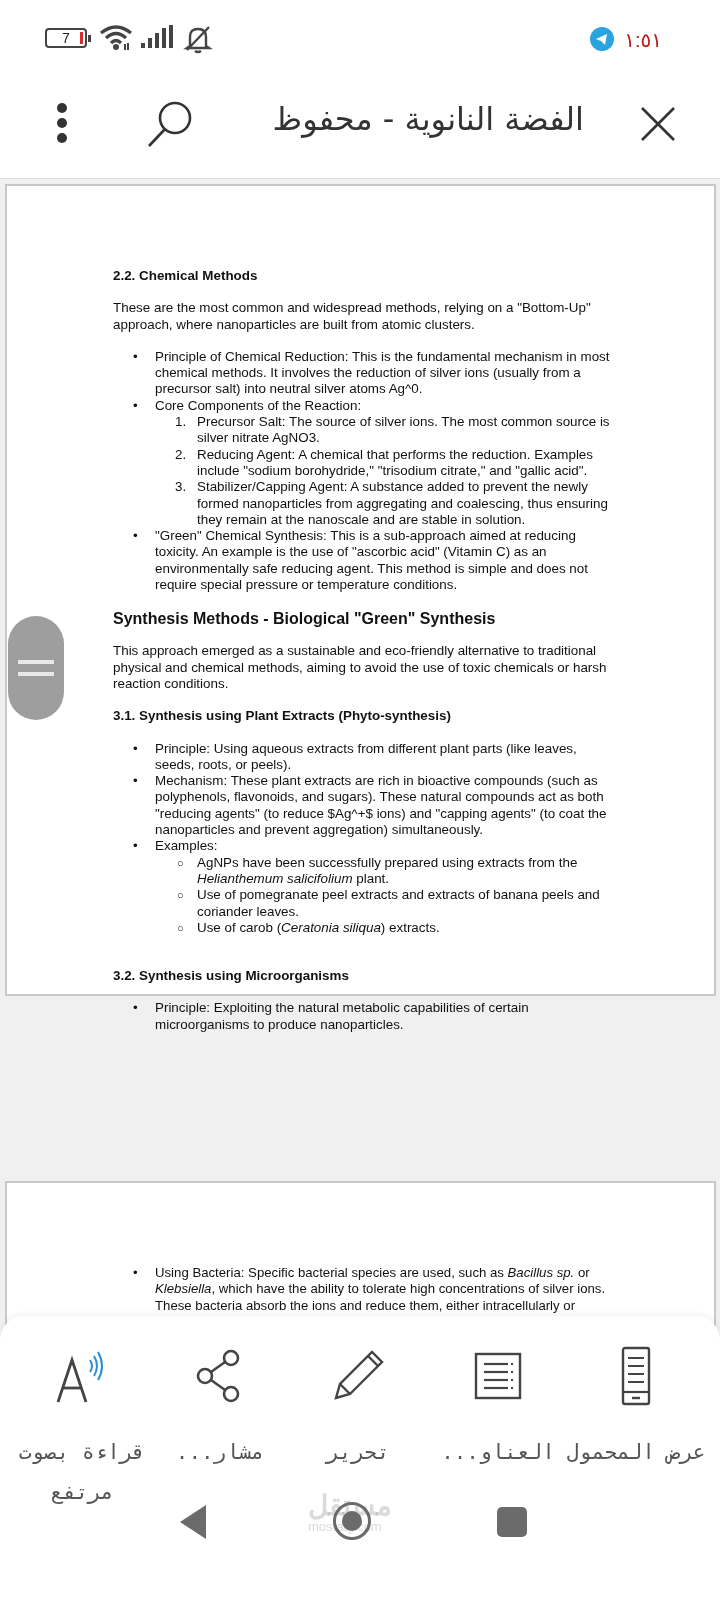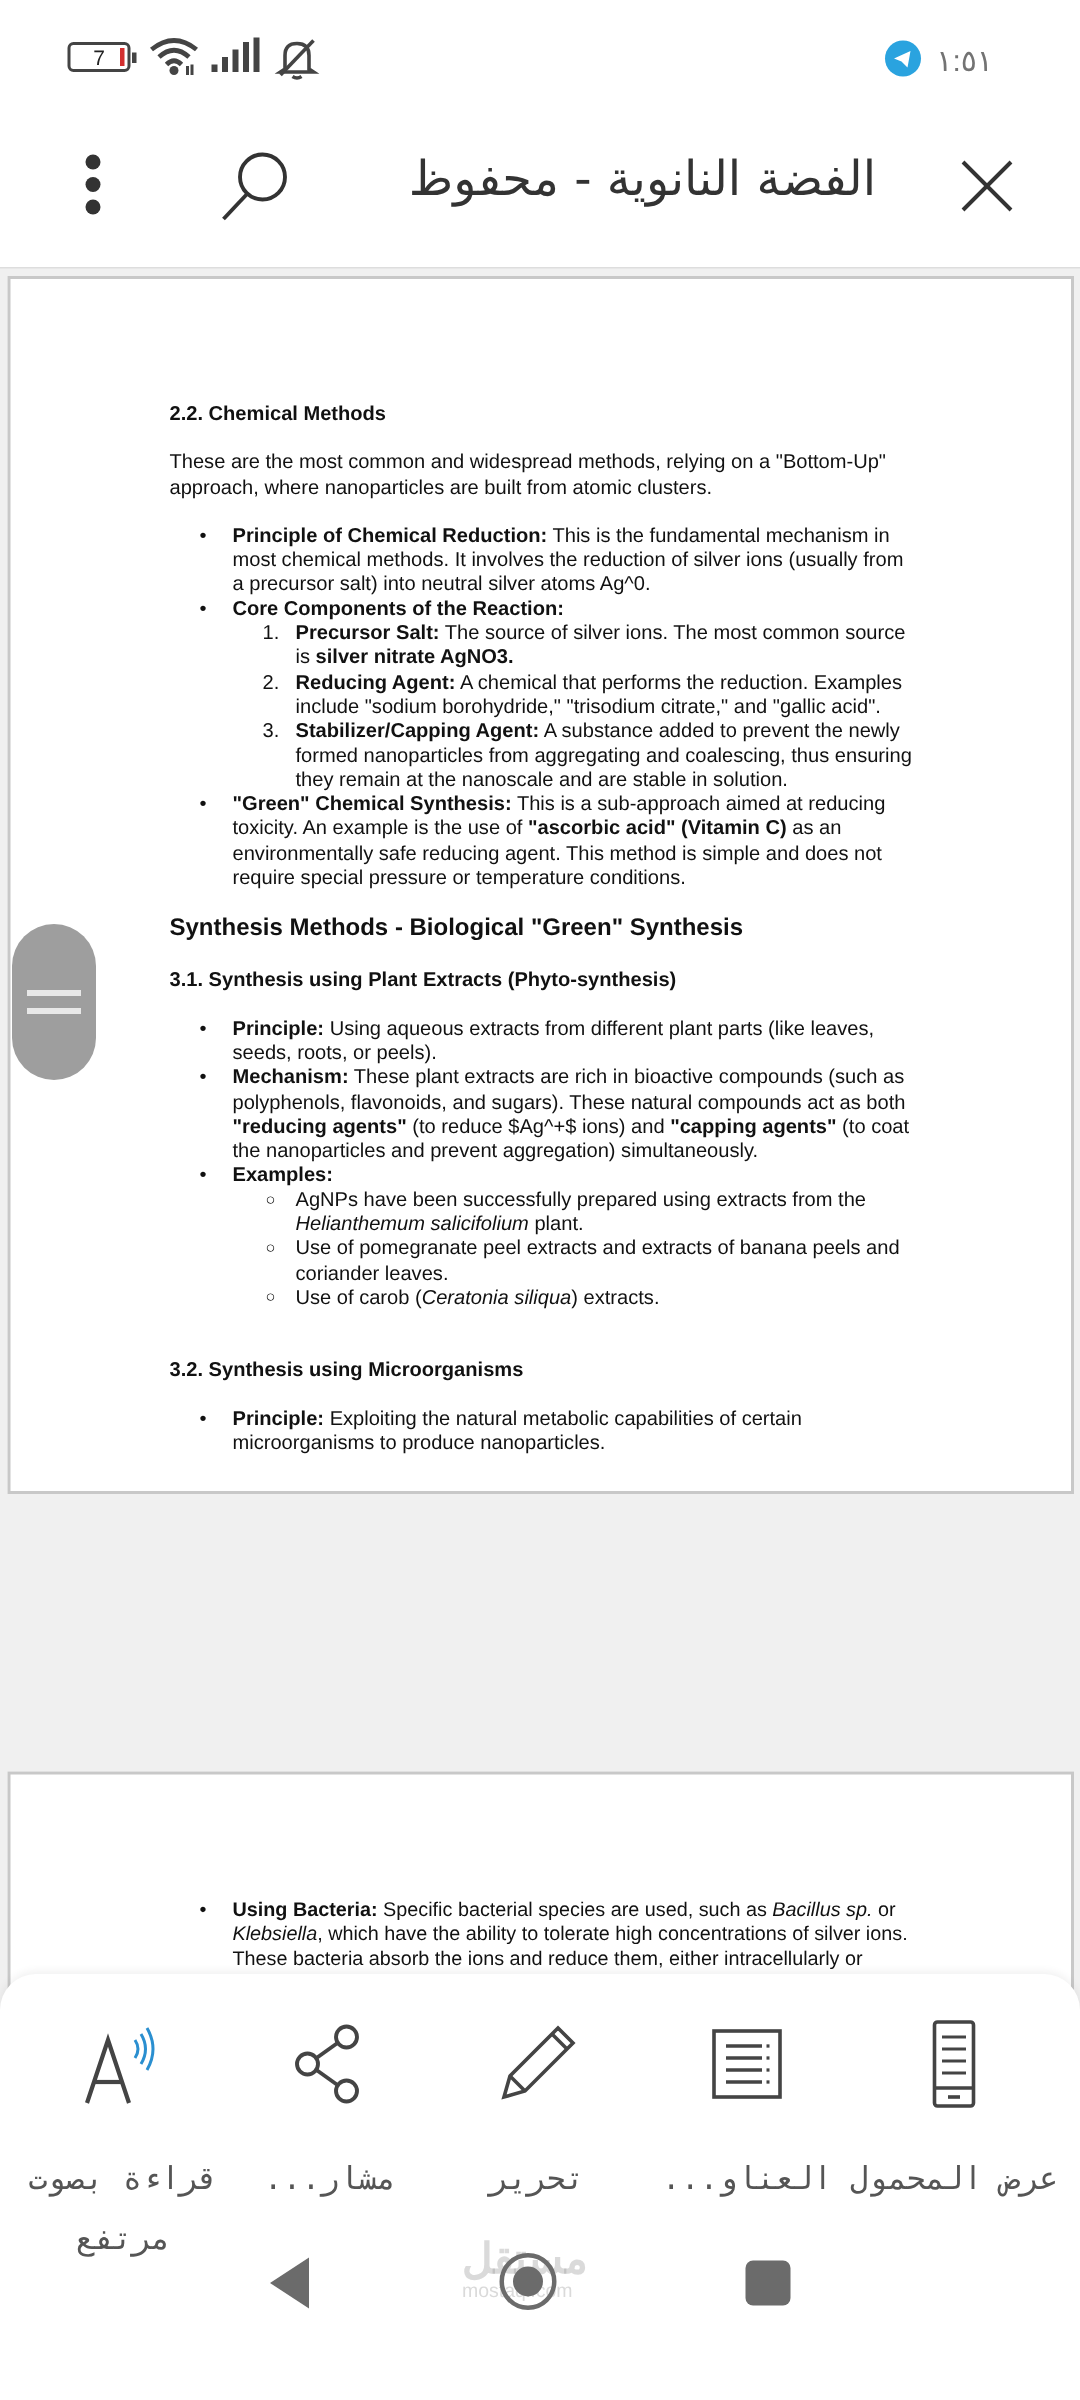--- a/index.html
+++ b/index.html
@@ -6,21 +6,21 @@
   html, body { width: 720px; height: 1600px; overflow: hidden; background: #ffffff; }
   body { position: relative; font-family: "Liberation Sans", sans-serif; color: #000; }
 
   
   .status-bar { position: absolute; top: 0; left: 0; width: 720px; height: 80px; background: #fff; }
   .battery { position: absolute; left: 45px; top: 28px; width: 42px; height: 20px; border: 2px solid #444; border-radius: 4px; }
   .battery .level { position: absolute; left: 0; top: 0; bottom: 0; right: 0; font-size: 14px; line-height: 16px; text-align: center; color: #222; }
   .battery .red { position: absolute; right: 2px; top: 2px; width: 3px; height: 12px; background: #d32f2f; }
   .battery .tip { position: absolute; right: -6px; top: 5px; width: 3px; height: 7px; background: #444; }
   .sb-icon { position: absolute; top: 24px; }
-  .time { position: absolute; right: 58px; top: 28px; font-size: 20px; color: #737373; }
+  .time { position: absolute; right: 58px; top: 28px; font-size: 20px; color: #b91c1c; }
   .tg { position: absolute; right: 106px; top: 27px; width: 24px; height: 24px; border-radius: 50%; background: #2aa3df; }
 
   
   .app-bar { position: absolute; top: 80px; left: 0; width: 720px; height: 98px; background: #fff; }
   .close-btn { position: absolute; right: 40px; top: 22px; width: 44px; height: 44px; cursor: pointer; }
   .doc-title { position: absolute; right: 136px; top: 20px; font-size: 32px; color: #333; font-family: "DejaVu Sans", sans-serif; direction: rtl; white-space: nowrap; }
   .search-btn { position: absolute; left: 145px; top: 18px; width: 52px; height: 52px; cursor: pointer; }
   .menu-btn { position: absolute; left: 52px; top: 20px; width: 20px; height: 48px; cursor: pointer; }
   .menu-btn i { display: block; width: 10px; height: 10px; background: #333; border-radius: 50%; margin: 3px auto 5px; }
 
@@ -32,21 +32,21 @@
   .content { position: absolute; left: 106px; width: 500px; font-size: 13.4px; line-height: 16.3px; color: #111; }
   .content p { margin: 0; }
   .h3 { font-weight: bold; font-size: 13.4px; }
   .h2 { font-weight: bold; font-size: 16px; line-height: 20px; }
   ul.bul, ol.num, ul.circ { margin: 0; padding: 0; list-style: none; }
   .li { position: relative; padding-left: 42px; }
   .li .mk { position: absolute; left: 20px; top: 0; }
   .li2 { position: relative; padding-left: 84px; }
   .li2 .mk2 { position: absolute; left: 62px; top: 0; }
   .li2 .mk3 { position: absolute; left: 64px; top: 0; font-size: 11px; }
-  b { font-weight: bold; }
+  b { font-weight: normal; }
   i.it { font-style: italic; }
 
   .scroll-handle { position: absolute; left: 8px; top: 616px; width: 56px; height: 104px; background: #9e9e9e; border-radius: 28px; cursor: grab; }
   .scroll-handle span { position: absolute; left: 10px; width: 36px; height: 4px; background: #e8e8e8; }
 
   
   .bottom-sheet { position: absolute; left: 0; top: 1316px; width: 720px; height: 284px; background: #fff; border-radius: 24px 24px 0 0; box-shadow: 0 -2px 6px rgba(0,0,0,0.06); }
   .action { position: absolute; top: 30px; width: 140px; text-align: center; cursor: pointer; }
   .action .ic { width: 60px; height: 60px; margin: 0 auto; }
   .action .lbl { display: block; margin-top: 24px; font-size: 21px; line-height: 40px; color: #555; font-family: Liberation Mono, monospace; direction: rtl; }
@@ -123,20 +123,21 @@
         <li class="li"><span class="mk">•</span><b>Core Components of the Reaction:</b>
           <ol class="num">
             <li class="li2" style="margin-left:-42px"><span class="mk2">1.</span><b>Precursor Salt:</b><span> The source of silver ions. The most common source is </span><b>silver nitrate AgNO3.</b></li>
             <li class="li2" style="margin-left:-42px"><span class="mk2">2.</span><b>Reducing Agent:</b><span> A chemical that performs the reduction. Examples include "sodium borohydride," "trisodium citrate," and "gallic acid".</span></li>
             <li class="li2" style="margin-left:-42px"><span class="mk2">3.</span><b>Stabilizer/Capping Agent:</b><span> A substance added to prevent the newly formed nanoparticles from aggregating and coalescing, thus ensuring they remain at the nanoscale and are stable in solution.</span></li>
           </ol>
         </li>
         <li class="li"><span class="mk">•</span><b>"Green" Chemical Synthesis:</b><span> This is a sub-approach aimed at reducing toxicity. An example is the use of </span><b>"ascorbic acid" (Vitamin C)</b><span> as an environmentally safe reducing agent. This method is simple and does not require special pressure or temperature conditions.</span></li>
       </ul>
       <p class="h2" style="margin-top:16px">Synthesis Methods - Biological "Green" Synthesis</p>
+      <p style="margin-top:14px">This approach emerged as a sustainable and eco-friendly alternative to traditional physical and chemical methods, aiming to avoid the use of toxic chemicals or harsh reaction conditions.</p>
       <p class="h3" style="margin-top:16px">3.1. Synthesis using Plant Extracts (Phyto-synthesis)</p>
       <ul class="bul" style="margin-top:16px">
         <li class="li"><span class="mk">•</span><b>Principle:</b><span> Using aqueous extracts from different plant parts (like leaves, seeds, roots, or peels).</span></li>
         <li class="li"><span class="mk">•</span><b>Mechanism:</b><span> These plant extracts are rich in bioactive compounds (such as polyphenols, flavonoids, and sugars). These natural compounds act as both </span><b>"reducing agents"</b><span> (to reduce $Ag^+$ ions) and </span><b>"capping agents"</b><span> (to coat the nanoparticles and prevent aggregation) simultaneously.</span></li>
         <li class="li"><span class="mk">•</span><b>Examples:</b>
           <ul class="circ">
             <li class="li2" style="margin-left:-42px"><span class="mk3">○</span><span>AgNPs have been successfully prepared using extracts from the </span><i class="it">Helianthemum salicifolium</i><span> plant.</span></li>
             <li class="li2" style="margin-left:-42px"><span class="mk3">○</span><span>Use of pomegranate peel extracts and extracts of banana peels and coriander leaves.</span></li>
             <li class="li2" style="margin-left:-42px"><span class="mk3">○</span><span>Use of carob (</span><i class="it">Ceratonia siliqua</i><span>) extracts.</span></li>
           </ul>

